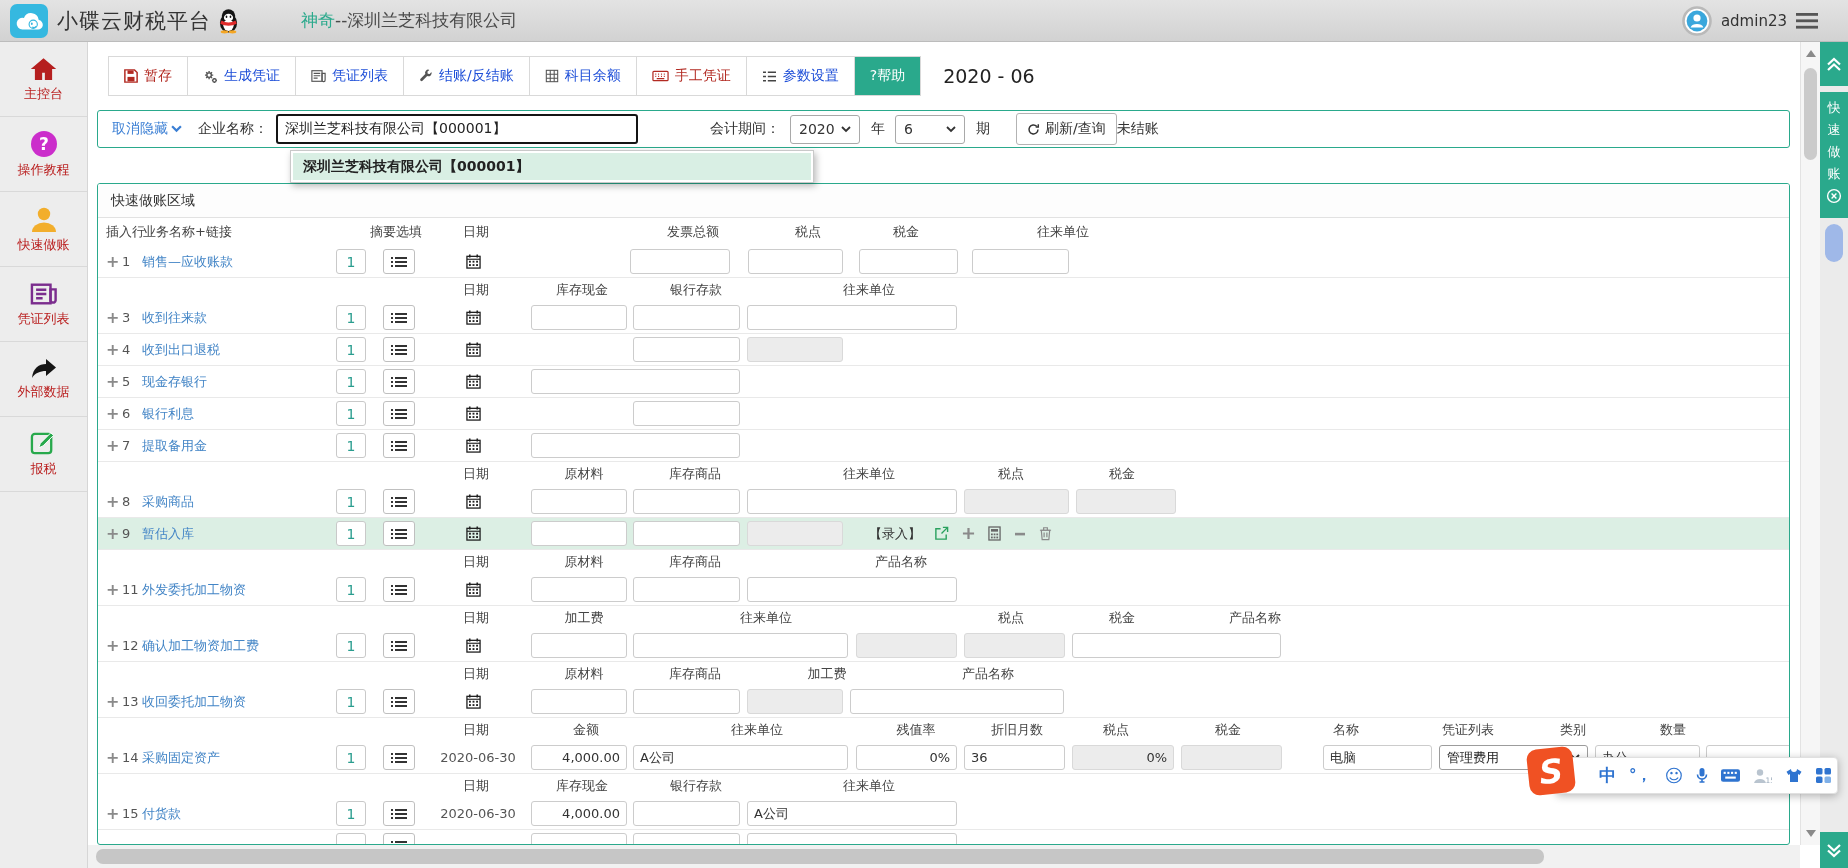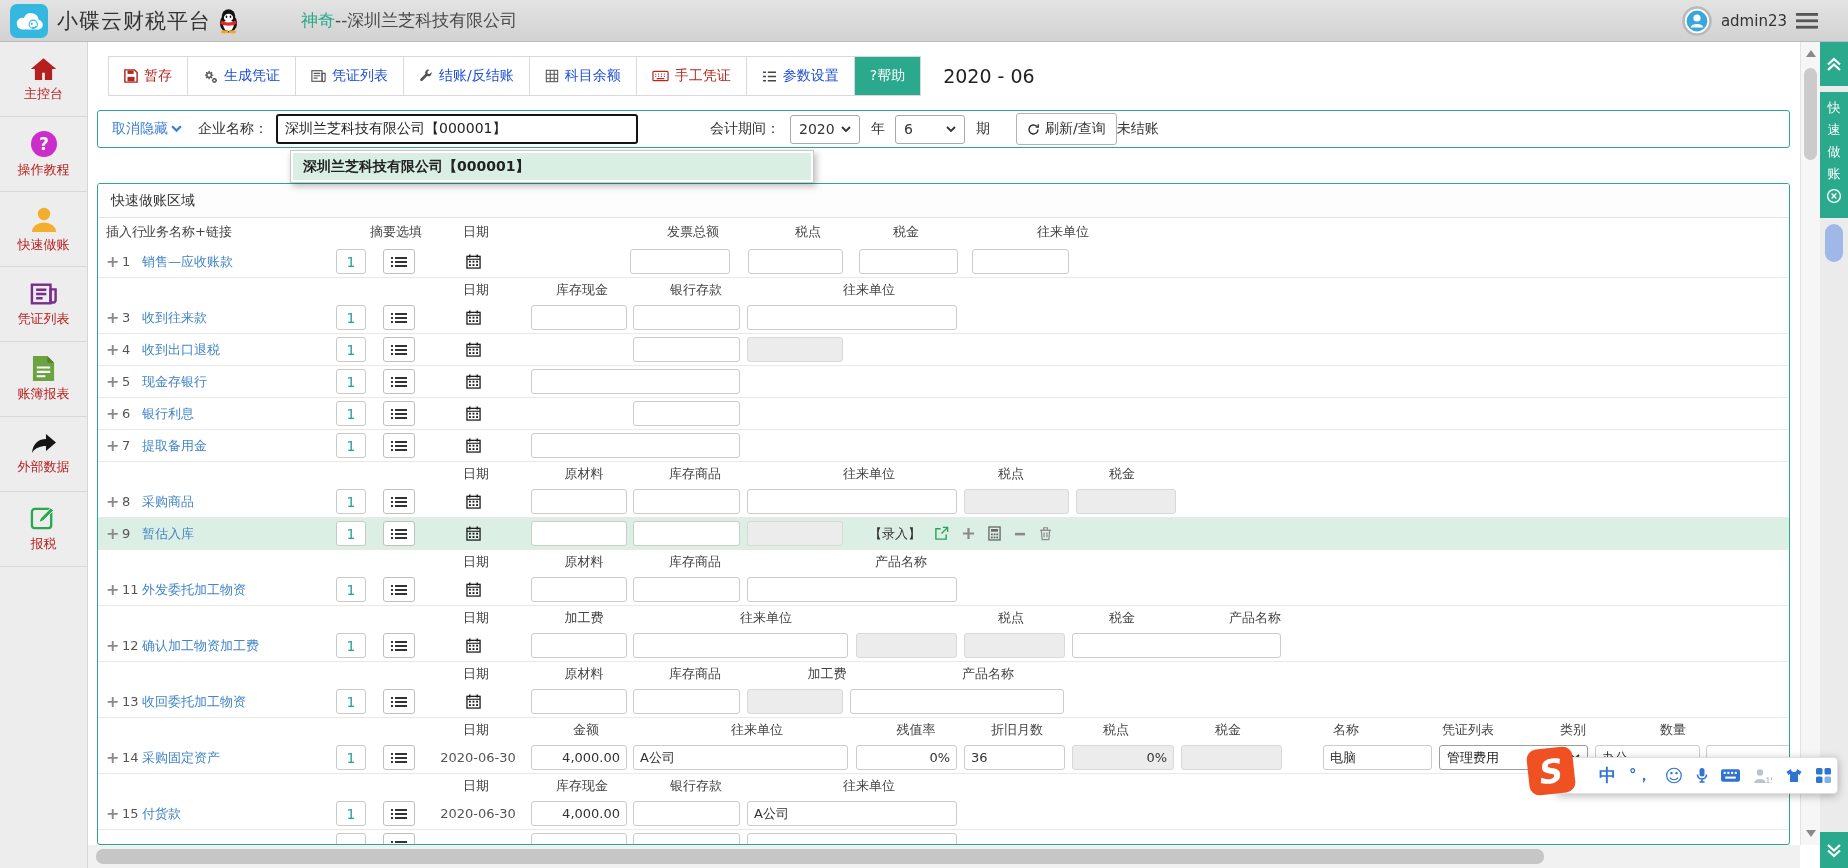--- a/index.html
+++ b/index.html
@@ -190,30 +190,20 @@
     </div>
     <div class="side-item">
       <span style="line-height: 0;"><svg width="30" height="26" viewBox="0 0 32 28" fill="none" stroke="#7b2d8e" stroke-width="2.6">
           <rect x="3" y="4" width="20" height="20"></rect>
           <path d="M23 9h5.5v12a2.8 2.8 0 0 1-5.5 0z"></path>
           <path d="M7.5 9.5h11M7.5 14h11M7.5 18.5h7"></path>
         </svg></span>
       <span class="lbl">凭证列表</span>
     </div>
     <div class="side-item">
-      <span style="line-height: 0;"><svg width="25" height="27" viewBox="0 0 26 28">
-          <path d="M2 1h15l7 7v19H2z" fill="#6aa33f"></path>
-          <path d="M17 1l7 7h-7z" fill="#557f31"></path>
-          <g stroke="#fff" stroke-width="2.2">
-            <path d="M6 13h14M6 17.5h14M6 22h9"></path>
-          </g>
-        </svg></span>
-      <span class="lbl">账簿报表</span>
-    </div>
-    <div class="side-item">
       <span style="line-height: 0;"><svg width="28" height="22" viewBox="0 0 28 22">
           <path d="M2 20C3 10 9 6 16 6V1l10 8.5L16 18v-5C10 13 5 15 2 20z" fill="#151515"></path>
         </svg></span>
       <span class="lbl">外部数据</span>
     </div>
     <div class="side-item">
       <span style="line-height: 0;"><svg width="27" height="27" viewBox="0 0 28 28" fill="none" stroke="#28a94c" stroke-width="2.4">
           <rect x="2" y="4" width="20" height="20" rx="3"></rect>
           <path d="M24.5 5.5L13.5 16.5l-4.5 2 1.8-4.8L21.5 3z" fill="#28a94c" stroke="#fff" stroke-width="1"></path>
         </svg></span>

